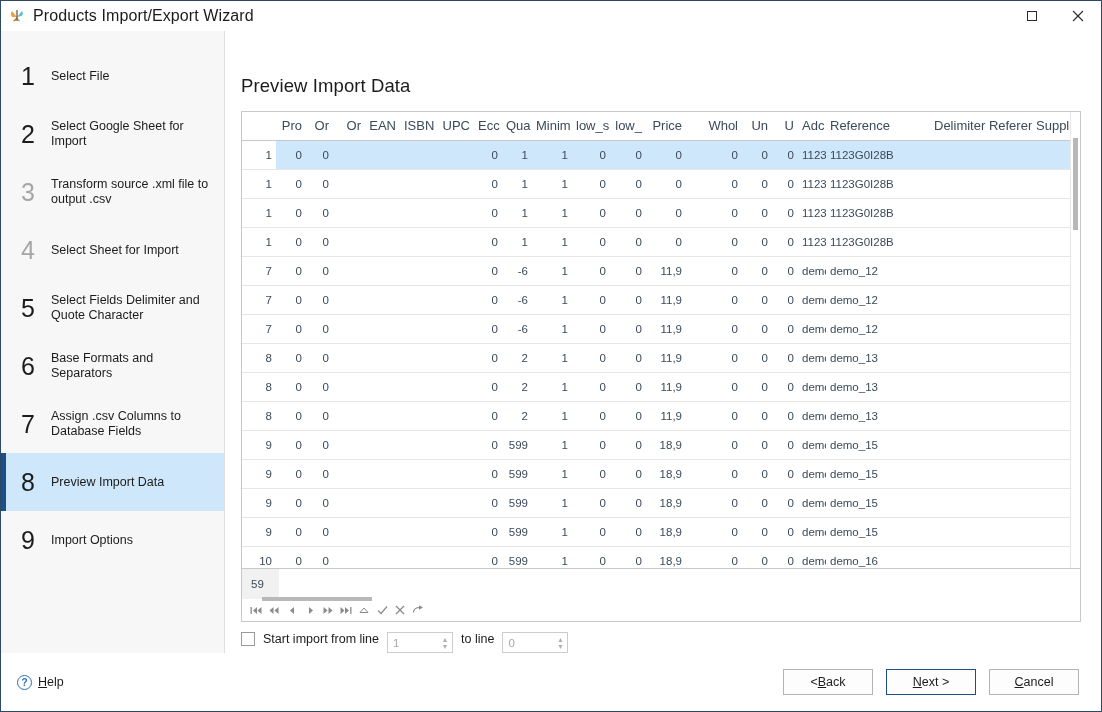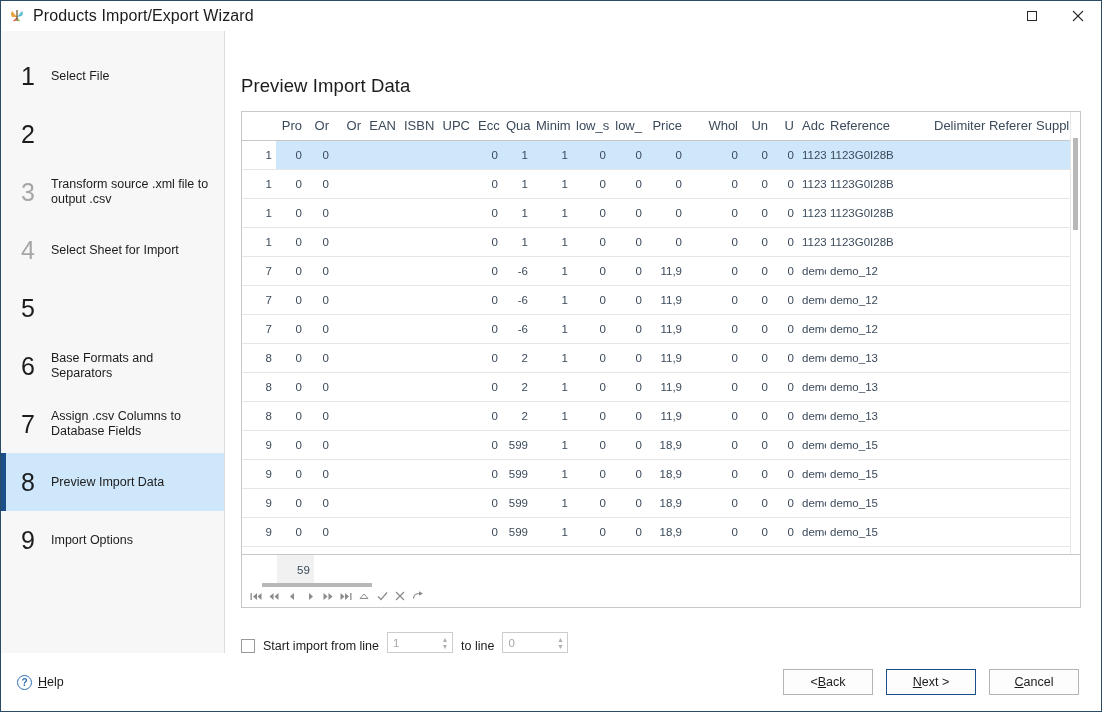--- a/index.html
+++ b/index.html
@@ -176,24 +176,23 @@
     display: flex;
     align-items: center;
     position: relative;
   }
   #rec-count {
     background: #f1f1f1;
     height: 30px;
     width: 37px;
     display: flex;
     align-items: center;
-    padding-left: 20px;
+    padding-left: 9px;
     font-size: 11.5px;
     color: #3b4a5a;
-    margin-left: 35px;
   }
   #hscroll {
     position: absolute;
     left: 8px; bottom: -4px;
     width: 830px; height: 8px;
   }
   #hthumb {
     position: absolute;
     left: 12px; top: 2px;
     width: 110px; height: 4px;
@@ -210,22 +209,22 @@
     width: 18px; height: 18px;
     display: flex; align-items: center; justify-content: center;
     color: #8b8b8b;
     font-size: 10px;
     line-height: 1;
   }
   .navbtn svg { display: block; }
   
   #fromline {
     display: flex;
-    align-items: flex-end;
-    margin-top: 24px;
+    align-items: flex-start;
+    margin-top: 10px;
     font-size: 12.5px;
     color: #1c1c1c;
   }
   #chk {
     width: 14px; height: 14px;
     border: 1px solid #9a9a9a;
     background: #ffffff;
     margin-right: 8px;
     flex: 0 0 14px;
   }
@@ -324,31 +323,33 @@
 
   <div id="body">
 
     <div id="sidebar">
         <div class="step">
           <div class="num">1</div>
           <div class="lbl">Select File</div>
         </div>
         <div class="step">
           <div class="num">2</div>
+          <div class="lbl">Select Google Sheet for Import</div>
         </div>
         <div class="step dim">
           <div class="num">3</div>
           <div class="lbl">Transform source .xml file to output .csv</div>
         </div>
         <div class="step dim">
           <div class="num">4</div>
           <div class="lbl">Select Sheet for Import</div>
         </div>
         <div class="step">
           <div class="num">5</div>
+          <div class="lbl">Select Fields Delimiter and Quote Character</div>
         </div>
         <div class="step">
           <div class="num">6</div>
           <div class="lbl">Base Formats and Separators</div>
         </div>
         <div class="step">
           <div class="num">7</div>
           <div class="lbl">Assign .csv Columns to Database Fields</div>
         </div>
         <div class="step active">

